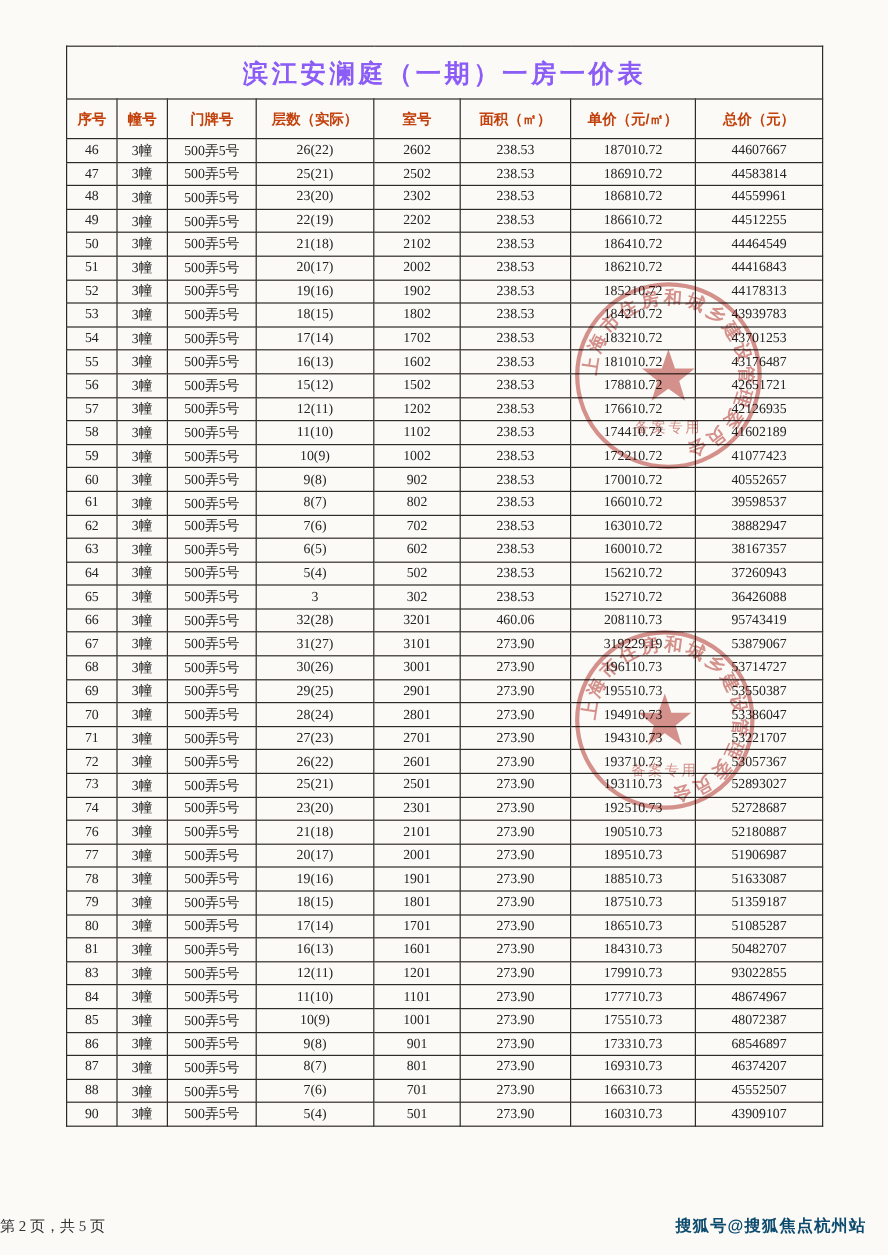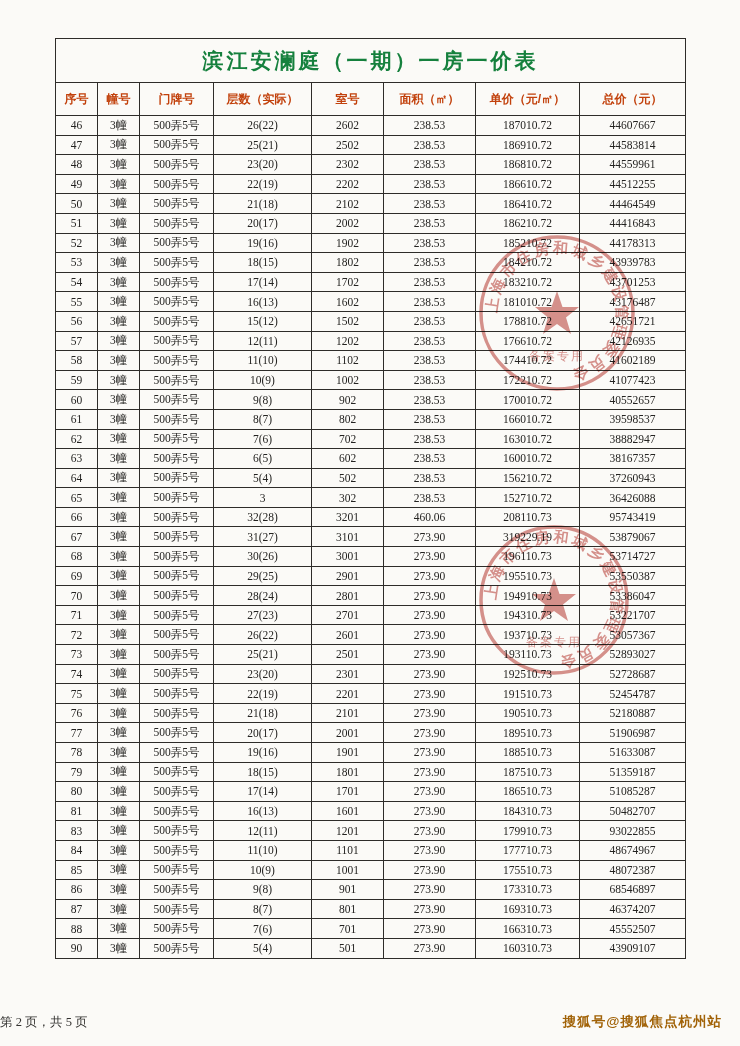--- a/index.html
+++ b/index.html
@@ -28,21 +28,21 @@
     vertical-align:middle;
     padding:0;
     overflow:hidden;
     white-space:nowrap;
   }
   .title-row th {
     height:44px;
     font-size:21px;
     font-weight:bold;
     letter-spacing:3px;
-    color:#15803d;
+    color:#8b5cf6;
     font-family:"Liberation Sans","DejaVu Sans",sans-serif;
   }
   .header-row th {
     height:33px;
     font-size:12px;
     font-weight:bold;
     color:#c2410c;
   }
   .price-table tbody td {
     height:19.6px;
@@ -64,21 +64,21 @@
     font-size:12.5px;
     color:#333230;
     font-family:"Liberation Serif","DejaVu Serif",serif;
   }
   .watermark {
     position:absolute;
     right:18px;
     top:1013px;
     font-size:13.5px;
     font-weight:bold;
-    color:#a16207;
+    color:#0c4a6e;
     letter-spacing:1px;
   }
 </style>
 </head>
 <body>
 
 <div class="page">
 
   <table class="price-table">
     <colgroup>
@@ -391,30 +391,20 @@
           <td>74</td>
           <td>3幢</td>
           <td>500弄5号</td>
           <td>23(20)</td>
           <td>2301</td>
           <td>273.90</td>
           <td>192510.73</td>
           <td>52728687</td>
         </tr>
         <tr>
-          <td>75</td>
-          <td>3幢</td>
-          <td>500弄5号</td>
-          <td>22(19)</td>
-          <td>2201</td>
-          <td>273.90</td>
-          <td>191510.73</td>
-          <td>52454787</td>
-        </tr>
-        <tr>
           <td>76</td>
           <td>3幢</td>
           <td>500弄5号</td>
           <td>21(18)</td>
           <td>2101</td>
           <td>273.90</td>
           <td>190510.73</td>
           <td>52180887</td>
         </tr>
         <tr>

